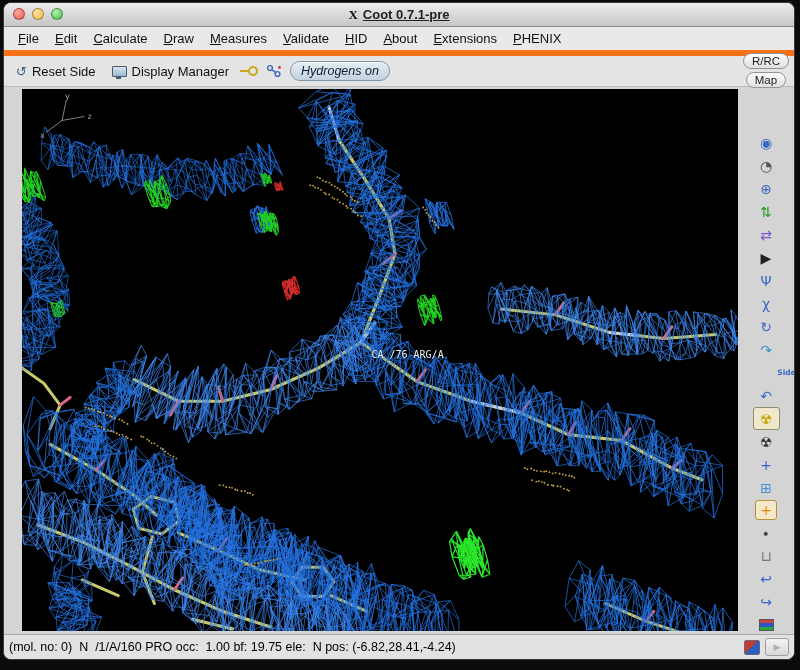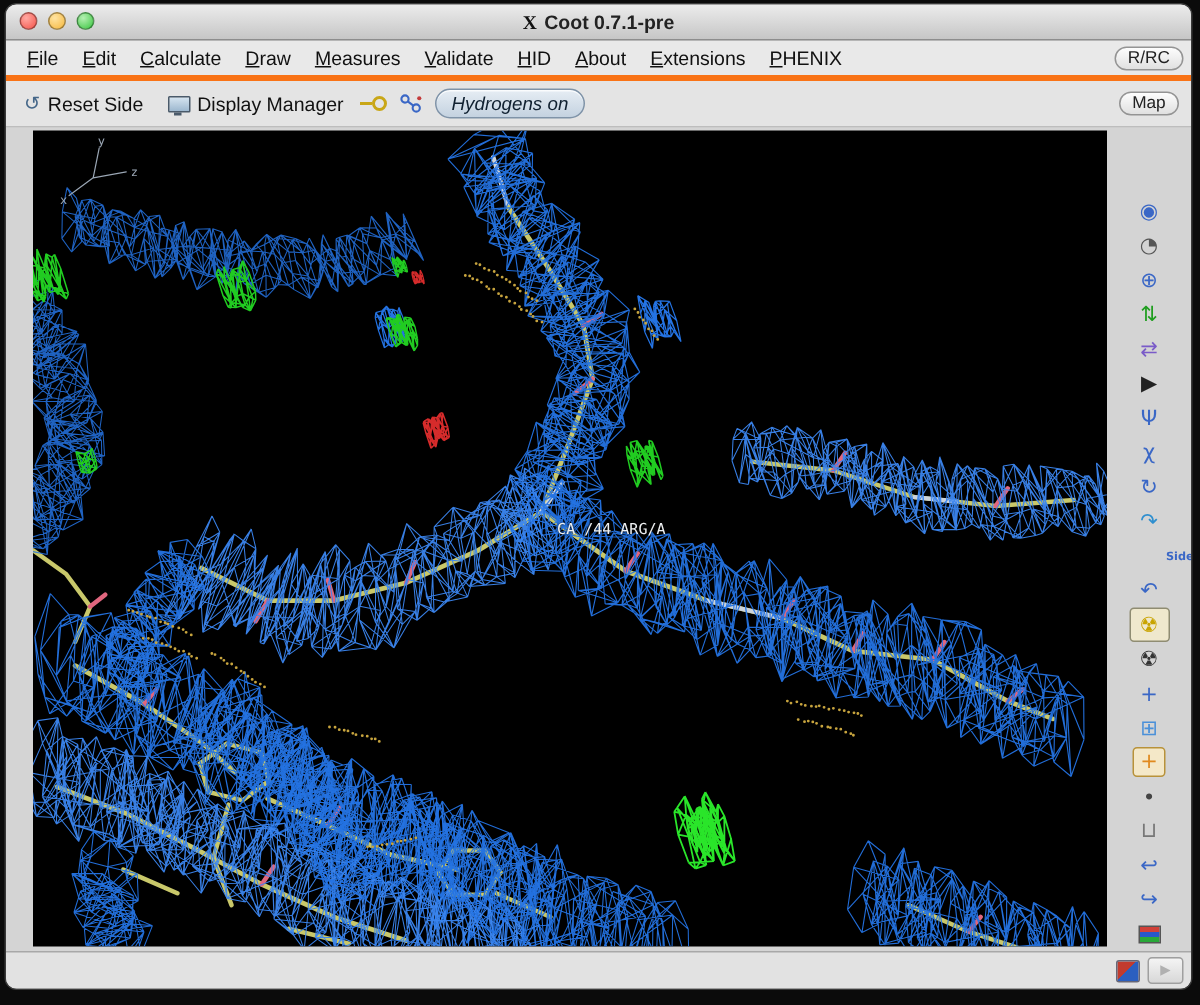--- a/index.html
+++ b/index.html
@@ -12,44 +12,44 @@
   .titlebar{height:23px;flex:0 0 23px;background:linear-gradient(#ececec,#c6c6c6);
             border-bottom:1px solid #8d8d8d;position:relative;display:flex;
             align-items:center;justify-content:center;}
   .lights{position:absolute;left:9px;top:5px;display:flex;gap:7px;}
   .light{width:12px;height:12px;border-radius:50%;border:1px solid rgba(0,0,0,.35);box-sizing:border-box;}
   .light.red{background:radial-gradient(circle at 35% 30%,#ffa9a2,#f4534a);}
   .light.yellow{background:radial-gradient(circle at 35% 30%,#ffe4a3,#f5b73c);}
   .light.green{background:radial-gradient(circle at 35% 30%,#b5f0b2,#39c53f);}
   .title-center{display:flex;align-items:center;gap:5px;}
   .x11{font-family:"Liberation Serif",serif;font-weight:bold;font-size:13px;color:#111;line-height:1;}
-  .title{font-size:13px;font-weight:bold;color:#222;}
-  
-  .menubar{height:23px;flex:0 0 23px;background:#e9e9e9;border-bottom:4px solid #f97316;
+  .title{font-size:13px;font-weight:bold;color:#222;text-decoration:underline;}
+  
+  .menubar{height:23px;flex:0 0 23px;background:#e9e9e9;border-bottom:6px solid #f97316;
            display:flex;align-items:center;padding-left:6px;font-size:13px;color:#111;}
   .menu-item{padding:2px 8px;cursor:default;}
   .menu-item u{text-decoration:underline;}
   
   .toolbar{height:30px;flex:0 0 30px;background:#e4e4e4;border-bottom:1px solid #bdbdbd;
            display:flex;align-items:center;gap:8px;padding-left:8px;font-size:13px;color:#111;}
   .tbtn{display:flex;align-items:center;gap:5px;background:none;border:none;font-size:13px;
         color:#111;padding:2px 4px;font-family:inherit;}
   .tb-glyph{font-family:"DejaVu Sans",sans-serif;font-size:13px;color:#446688;line-height:1;}
   .monitor{width:13px;height:9px;border:1px solid #4a5a6a;border-radius:1px;
            background:linear-gradient(#d5e4f0,#9db8cf);position:relative;display:inline-block;}
   .monitor::after{content:"";position:absolute;left:3px;bottom:-3px;width:5px;height:2px;background:#4a5a6a;}
   .keyicon{display:inline-flex;align-items:center;}
   .keyicon .ring{width:6px;height:6px;border:2px solid #c9a717;border-radius:50%;}
   .keyicon .stem{width:8px;height:2px;background:#c9a717;margin-left:-1px;}
   .pillbtn{padding:2px 10px;border-radius:10px;border:1px solid #7f93a8;
            background:linear-gradient(#e6edf4,#c4d2e0);font-size:12.5px;color:#102030;
            box-shadow:inset 0 1px 0 rgba(255,255,255,.8);font-family:inherit;font-style:italic;}
   
-  .float-pills{position:absolute;right:5px;top:28px;display:flex;flex-direction:column;
-               gap:14px;align-items:center;z-index:5;}
+  .float-pills{position:absolute;right:5px;top:50px;display:flex;flex-direction:column;
+               gap:3px;align-items:center;z-index:5;}
   .mini-pill{padding:1px 8px;border-radius:9px;border:1px solid #949494;
              background:linear-gradient(#fdfdfd,#e0e0e0);font-size:11.5px;color:#222;font-family:inherit;}
   
   .main{flex:1;display:flex;min-height:0;}
   .gutter{flex:0 0 18px;}
   .canvas-wrap{flex:1;position:relative;background:#000;margin:2px 0 3px 0;overflow:hidden;}
   .canvas-wrap svg{display:block;width:100%;height:100%;}
   .atom-label{position:absolute;left:48.8%;top:48%;color:#eef0f2;
               font:10px "DejaVu Sans Mono",monospace;text-shadow:0 0 2px #000;pointer-events:none;}
   .right-col{flex:0 0 56px;display:flex;flex-direction:column;align-items:center;padding-top:44px;}
@@ -196,21 +196,21 @@
           <path d="M118.9 353.8l0.01 0M121.0 354.5l0.01 0M125.0 356.9l0.01 0M126.9 358.4l0.01 0M129.1 360.6l0.01 0M132.1 360.9l0.01 0M135.1 363.4l0.01 0M138.3 365.7l0.01 0M140.3 366.8l0.01 0M142.9 369.2l0.01 0M145.7 371.3l0.01 0M147.9 373.2l0.01 0M151.1 374.5l0.01 0M153.9 376.4l0.01 0" fill="none" stroke="#c7a43e" stroke-width="1.9" opacity="1" stroke-linecap="round"></path>
           <path d="M197.1 403.5l0.01 0M200.8 403.7l0.01 0M203.6 405.3l0.01 0M206.9 405.7l0.01 0M209.4 406.2l0.01 0M212.6 407.8l0.01 0M214.7 408.7l0.01 0M218.9 409.4l0.01 0M222.2 409.7l0.01 0M225.1 411.5l0.01 0M227.5 411.6l0.01 0M230.2 413.3l0.01 0" fill="none" stroke="#c7a43e" stroke-width="1.9" opacity="1" stroke-linecap="round"></path>
           <path d="M501.5 386.0l0.01 0M503.9 387.3l0.01 0M507.8 386.5l0.01 0M510.7 388.2l0.01 0M513.4 388.9l0.01 0M517.5 389.4l0.01 0M520.6 389.7l0.01 0M522.7 389.2l0.01 0M525.9 390.2l0.01 0M529.1 391.5l0.01 0M532.1 390.9l0.01 0M536.1 391.9l0.01 0M539.3 392.5l0.01 0M542.2 393.4l0.01 0M545.8 393.9l0.01 0M548.4 394.4l0.01 0M550.7 395.8l0.01 0" fill="none" stroke="#c7a43e" stroke-width="1.9" opacity="1" stroke-linecap="round"></path>
           <path d="M508.7 398.5l0.01 0M512.9 399.9l0.01 0M515.4 399.5l0.01 0M518.4 400.1l0.01 0M520.9 401.0l0.01 0M524.4 403.0l0.01 0M528.4 403.5l0.01 0M530.1 404.0l0.01 0M534.0 404.6l0.01 0M537.0 405.0l0.01 0M540.3 407.0l0.01 0M543.7 408.0l0.01 0M545.4 409.1l0.01 0" fill="none" stroke="#c7a43e" stroke-width="1.9" opacity="1" stroke-linecap="round"></path>
           <path d="M222.4 484.6l0.01 0M225.8 484.6l0.01 0M228.8 484.3l0.01 0M232.1 483.2l0.01 0M235.3 482.9l0.01 0M238.9 482.5l0.01 0M242.3 480.9l0.01 0M244.7 480.7l0.01 0M247.4 480.2l0.01 0M251.2 479.4l0.01 0M254.5 478.5l0.01 0" fill="none" stroke="#c7a43e" stroke-width="1.9" opacity="1" stroke-linecap="round"></path>
           <path d="M40 32L62 28M40 32L44 12M40 32L24 44" fill="none" stroke="#9aa6b4" stroke-width="0.8" opacity="1" stroke-linecap="round"></path>
           <text x="65" y="31" fill="#9aa6b4" font-size="8" font-family="DejaVu Sans Mono,monospace">z</text>
           <text x="43" y="10" fill="#9aa6b4" font-size="8" font-family="DejaVu Sans Mono,monospace">y</text>
           <text x="18" y="50" fill="#9aa6b4" font-size="8" font-family="DejaVu Sans Mono,monospace">x</text>
         </svg>
-      <div class="atom-label">CA /44 ARG/A</div>
+      <div class="atom-label">CA /76 ARG/A</div>
     </div>
     <div class="right-col">
       <div class="icon-strip">
 
           <div class="ric">
             <span class="g" style="color: rgb(58, 103, 198);">◉</span>
           </div>
 
           <div class="ric">
             <span class="g" style="color: rgb(85, 85, 85);">◔</span>
@@ -293,20 +293,21 @@
           </div>
 
           <div class="ric flag">
             <span class="g" style="color: rgb(178, 59, 59);"></span>
           </div>
         </div>
     </div>
   </div>
 
   <div class="statusbar">
+    <span class="status-text">(mol. no: 0)  N  /1/A/160 PRO occ:  1.00 bf: 19.75 ele:  N pos: (-6.82,28.41,-4.24)</span>
     <span class="status-right">
       <span class="script-icon"></span>
       <button class="run-btn">
         <span>▶</span>
       </button>
     </span>
   </div>
 
 </div>
 

